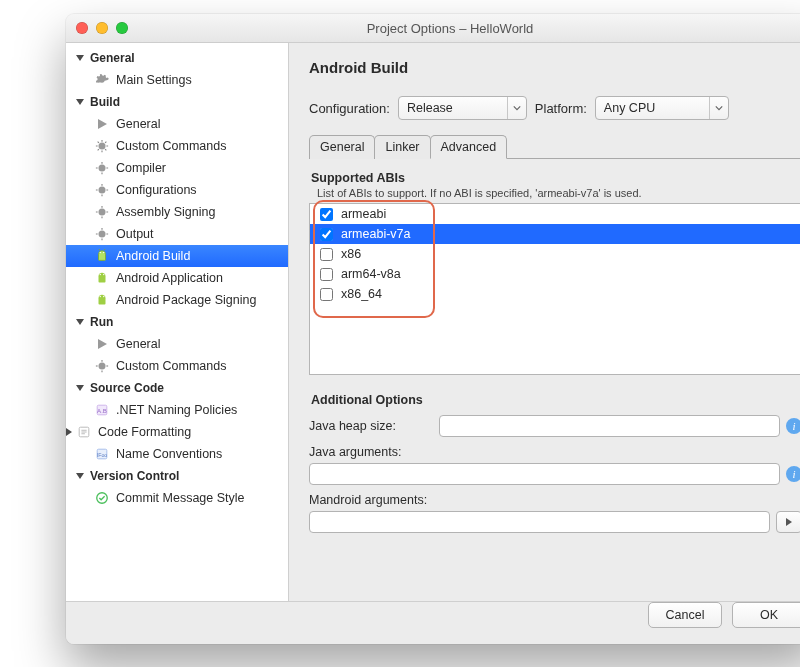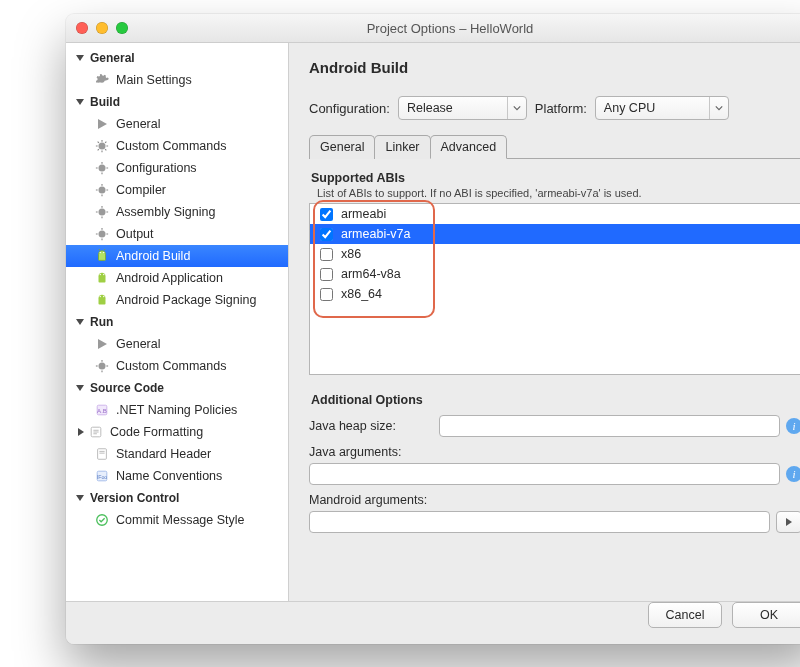--- a/index.html
+++ b/index.html
@@ -138,35 +138,35 @@
                 <svg viewBox="0 0 16 16" width="14" height="14">
                   <circle class="ic-gear" cx="8" cy="8" r="4"></circle>
                   <g class="ic-cog-lines">
                     <line x1="8" y1="1" x2="8" y2="3"></line>
                     <line x1="8" y1="13" x2="8" y2="15"></line>
                     <line x1="1" y1="8" x2="3" y2="8"></line>
                     <line x1="13" y1="8" x2="15" y2="8"></line>
                   </g>
                 </svg>
               </span>
+            <span>Compiler</span>
+          </div>
+          <div class="item">
+            <span class="icon">
+                <svg viewBox="0 0 16 16" width="14" height="14">
+                  <circle class="ic-gear" cx="8" cy="8" r="4"></circle>
+                  <g class="ic-cog-lines">
+                    <line x1="8" y1="1" x2="8" y2="3"></line>
+                    <line x1="8" y1="13" x2="8" y2="15"></line>
+                    <line x1="1" y1="8" x2="3" y2="8"></line>
+                    <line x1="13" y1="8" x2="15" y2="8"></line>
+                  </g>
+                </svg>
+              </span>
             <span>Configurations</span>
-          </div>
-          <div class="item">
-            <span class="icon">
-                <svg viewBox="0 0 16 16" width="14" height="14">
-                  <circle class="ic-gear" cx="8" cy="8" r="4"></circle>
-                  <g class="ic-cog-lines">
-                    <line x1="8" y1="1" x2="8" y2="3"></line>
-                    <line x1="8" y1="13" x2="8" y2="15"></line>
-                    <line x1="1" y1="8" x2="3" y2="8"></line>
-                    <line x1="13" y1="8" x2="15" y2="8"></line>
-                  </g>
-                </svg>
-              </span>
-            <span>Compiler</span>
           </div>
           <div class="item">
             <span class="icon">
                 <svg viewBox="0 0 16 16" width="14" height="14">
                   <circle class="ic-gear" cx="8" cy="8" r="4"></circle>
                   <g class="ic-cog-lines">
                     <line x1="8" y1="1" x2="8" y2="3"></line>
                     <line x1="8" y1="13" x2="8" y2="15"></line>
                     <line x1="1" y1="8" x2="3" y2="8"></line>
                     <line x1="13" y1="8" x2="15" y2="8"></line>
@@ -257,41 +257,31 @@
           </div>
           <div class="item">
             <span class="icon">
                 <svg width="14" height="14" viewBox="0 0 16 16">
                   <rect x="2.5" y="2.5" width="11" height="11" rx="1.5" fill="#f1e8fb" stroke="#c9aee8"></rect>
                   <text x="8" y="11" text-anchor="middle" font-size="7" fill="#9a6fc9" font-family="Arial">A.B</text>
                 </svg>
               </span>
             <span>.NET Naming Policies</span>
           </div>
-          <div class="item" style="padding-left:12px">
+          <div class="item" style="padding-left:0">
             <span class="arrow closed" style="margin-right:4px"></span>
             <span class="icon">
                 <svg width="14" height="14" viewBox="0 0 16 16">
                   <rect x="2.5" y="2.5" width="11" height="11" rx="1.5" fill="none" stroke="#b2b2b2"></rect>
                   <line x1="5" y1="6" x2="11" y2="6" stroke="#b2b2b2"></line>
                   <line x1="5" y1="8" x2="11" y2="8" stroke="#b2b2b2"></line>
                   <line x1="5" y1="10" x2="9" y2="10" stroke="#b2b2b2"></line>
                 </svg>
               </span>
             <span>Code Formatting</span>
-          </div>
-          <div class="item">
-            <span class="icon">
-                <svg width="14" height="14" viewBox="0 0 16 16">
-                  <rect x="3" y="2" width="10" height="12" rx="1" fill="none" stroke="#b2b2b2"></rect>
-                  <line x1="5" y1="5" x2="11" y2="5" stroke="#b2b2b2"></line>
-                  <line x1="5" y1="7" x2="11" y2="7" stroke="#b2b2b2"></line>
-                </svg>
-              </span>
-            <span>Standard Header</span>
           </div>
           <div class="item">
             <span class="icon">
                 <svg width="14" height="14" viewBox="0 0 16 16">
                   <rect x="2.5" y="2.5" width="11" height="11" rx="1.5" fill="#e8effc" stroke="#9fb8e8"></rect>
                   <text x="8" y="11" text-anchor="middle" font-size="6" fill="#5d7fc4" font-family="Arial">IFoo</text>
                 </svg>
               </span>
             <span>Name Conventions</span>
           </div>

